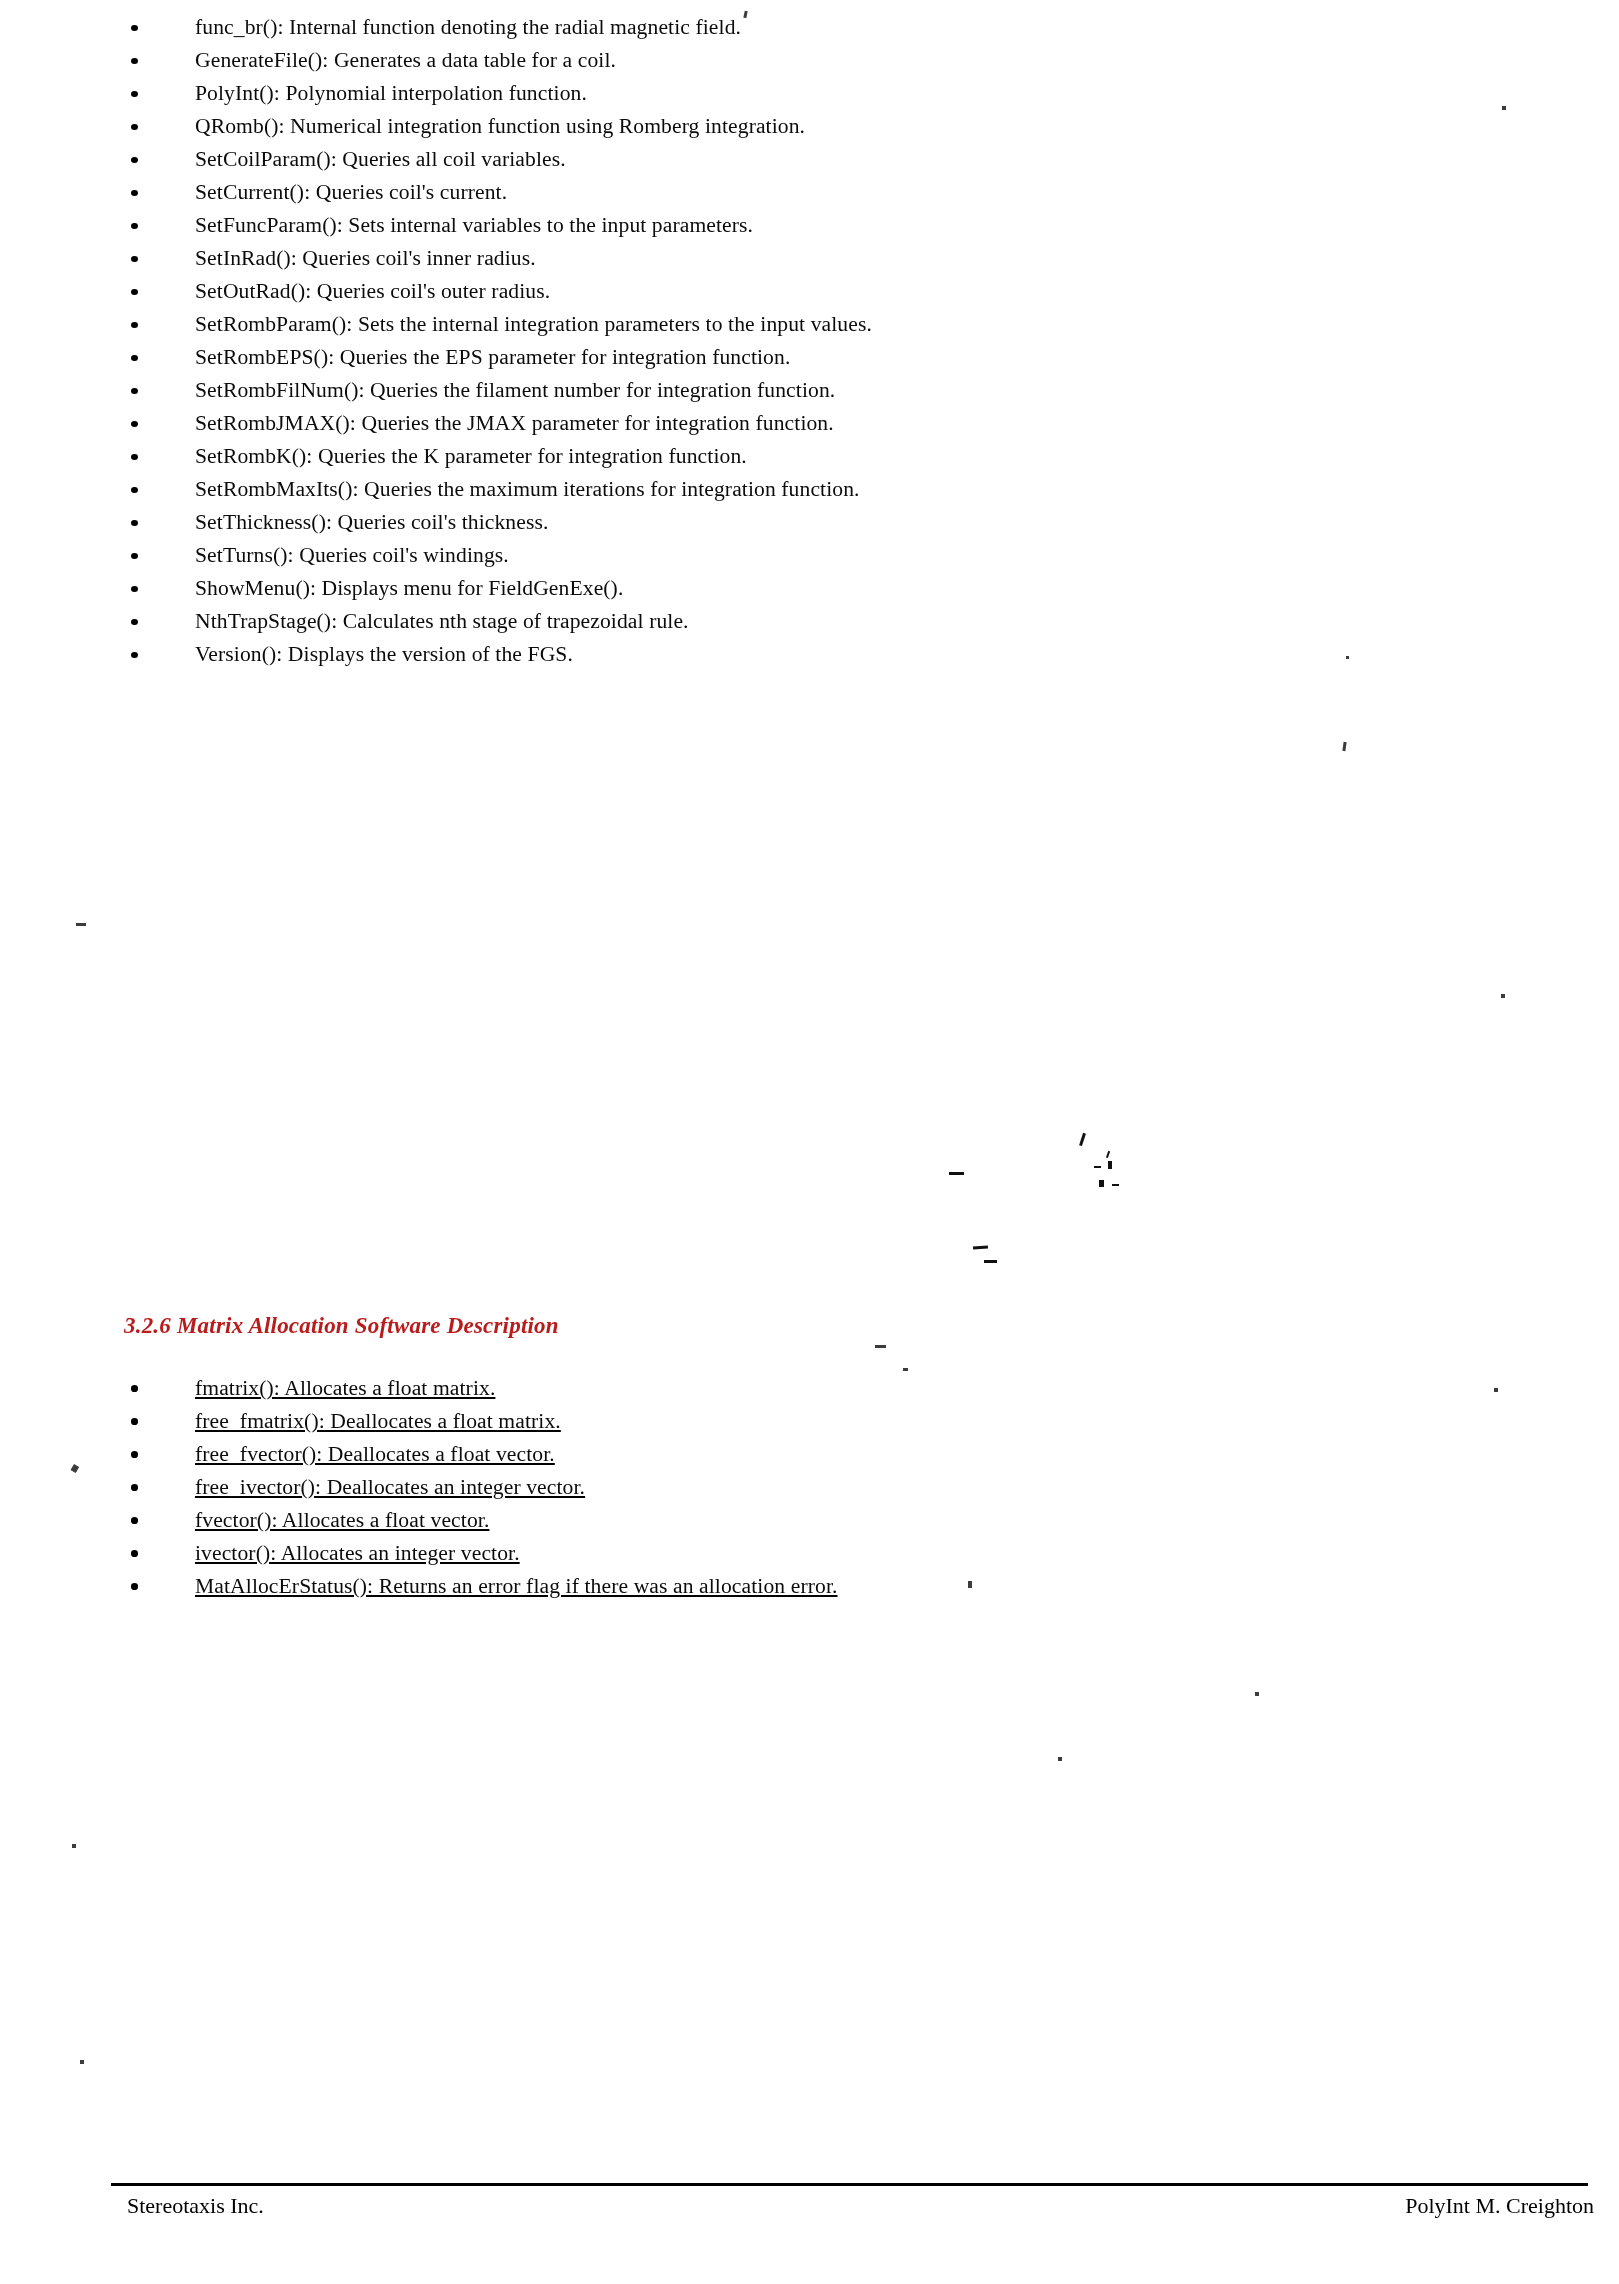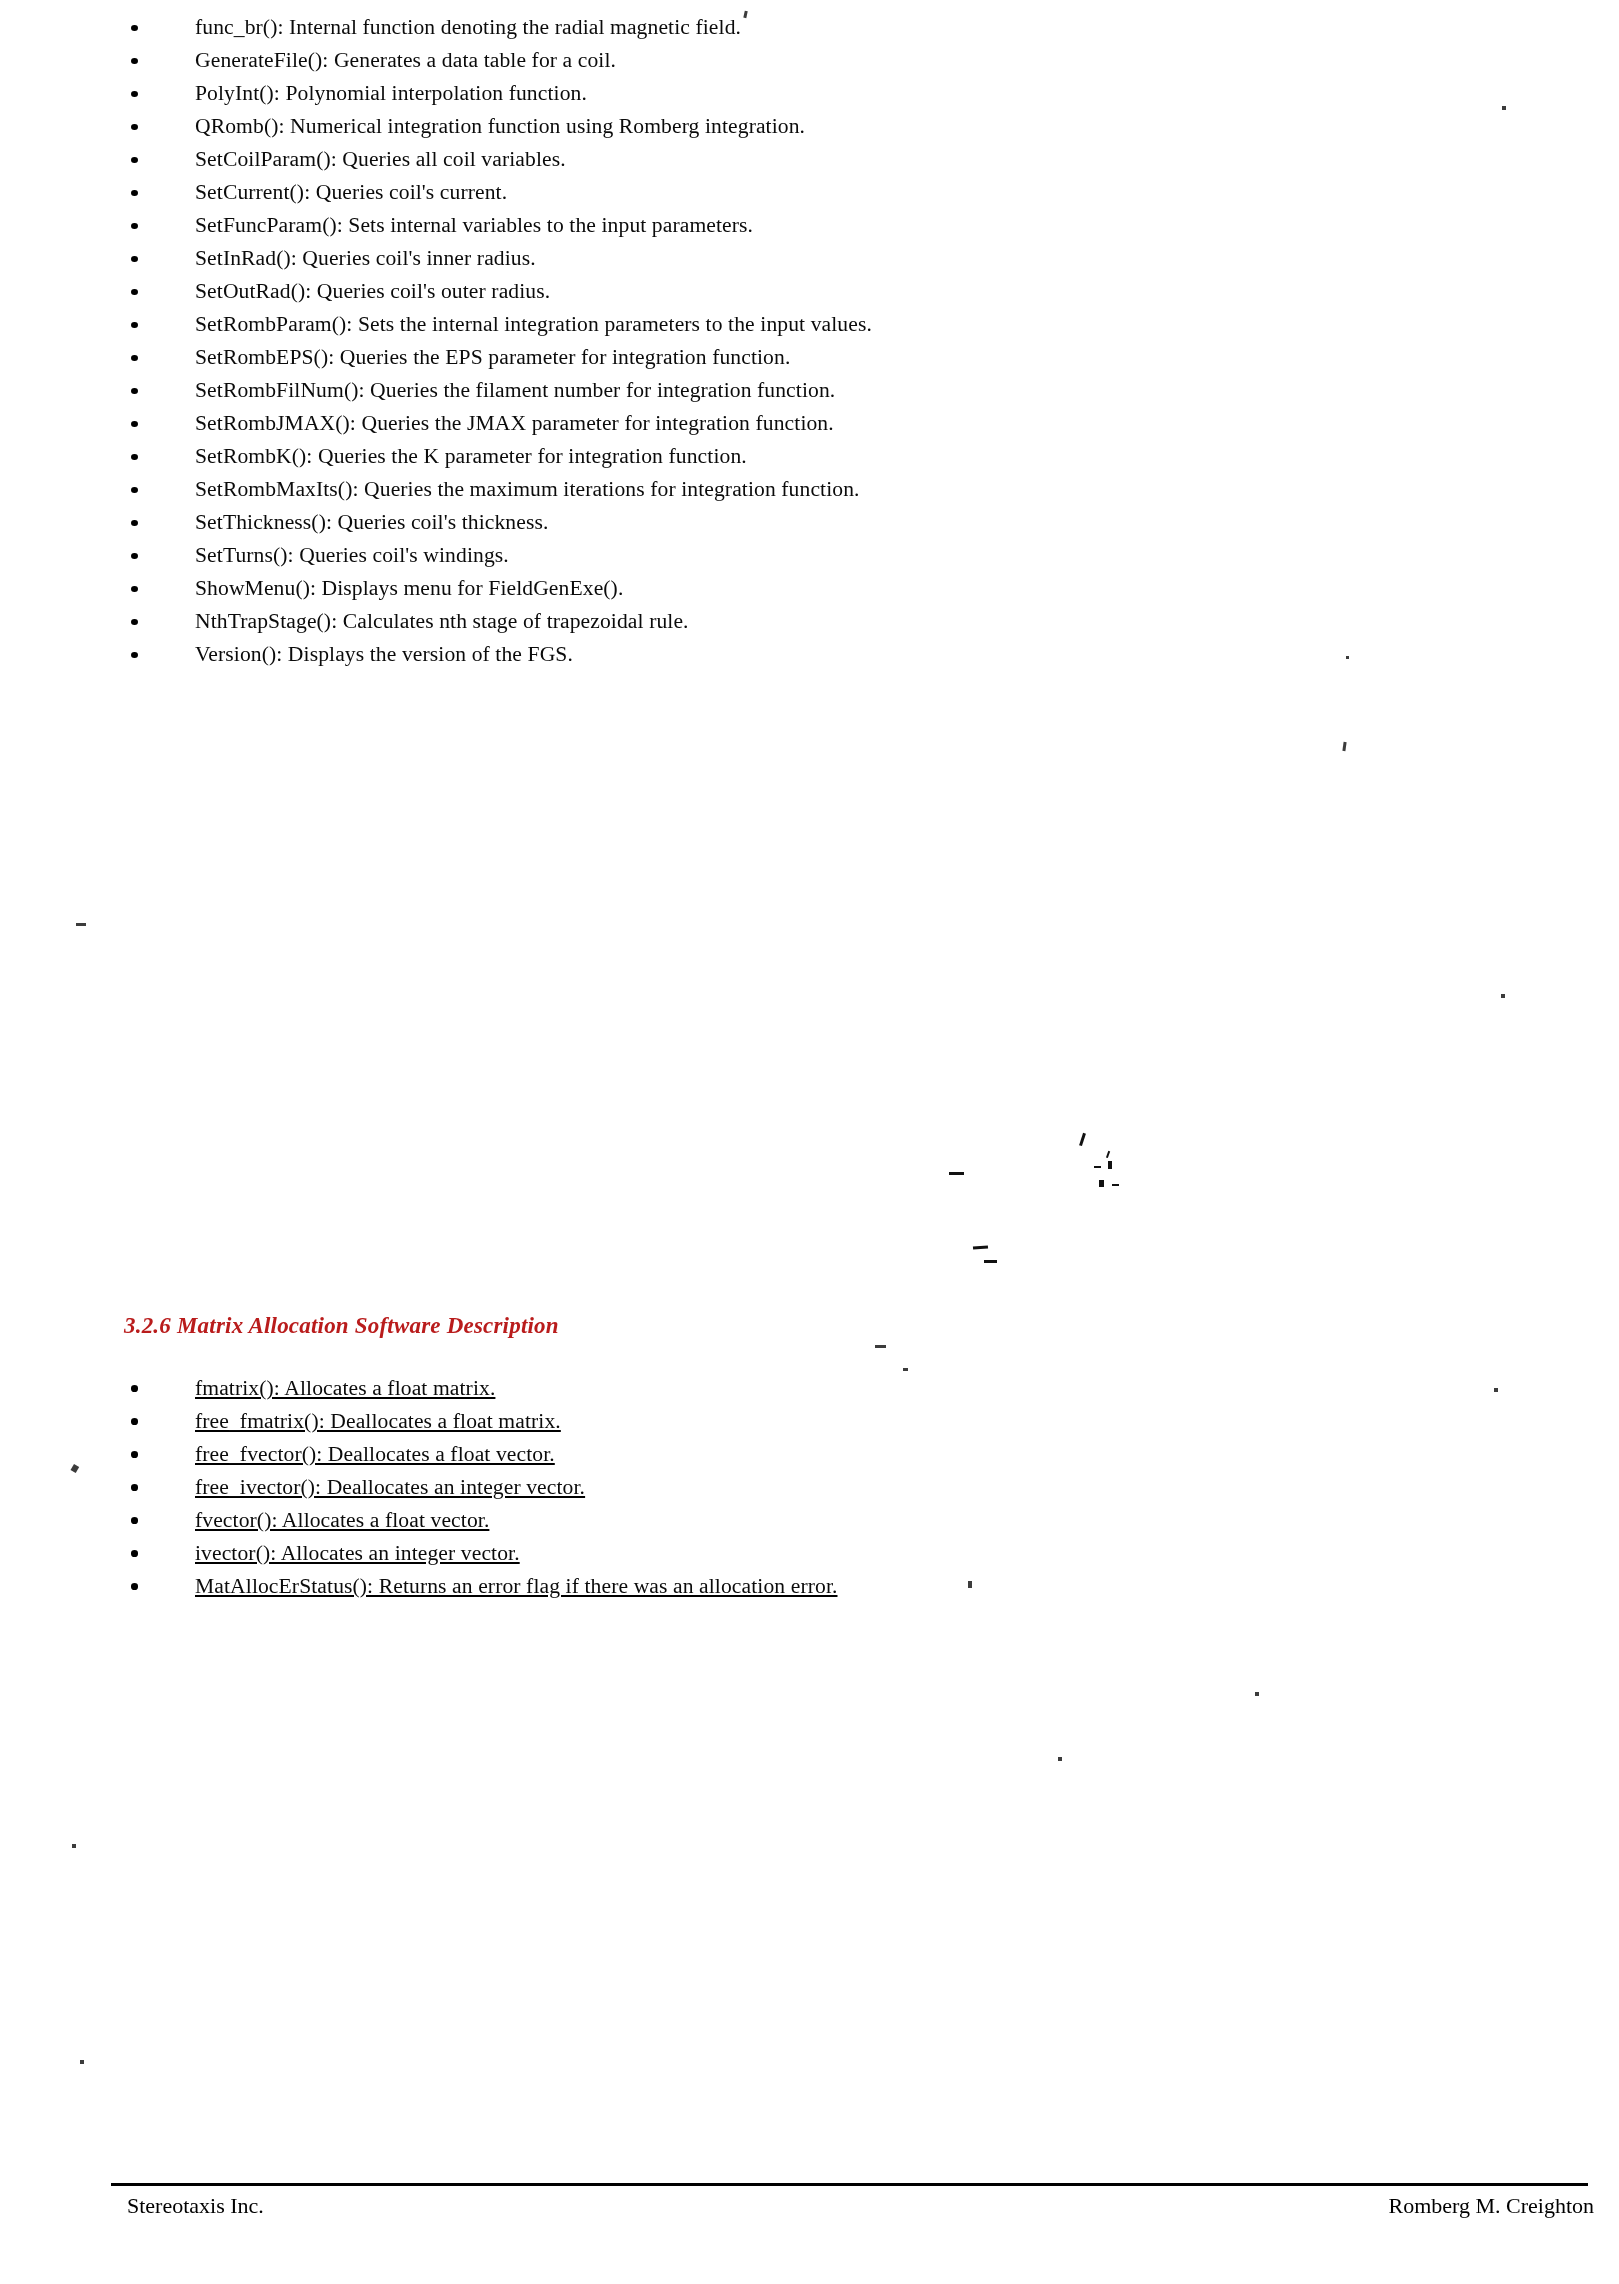--- a/index.html
+++ b/index.html
@@ -141,21 +141,21 @@
     <li><span class="bullet"></span><span class="txt">free_fmatrix():  Deallocates a float matrix.</span></li>
     <li><span class="bullet"></span><span class="txt">free_fvector():  Deallocates a float vector.</span></li>
     <li><span class="bullet"></span><span class="txt">free_ivector():  Deallocates an integer vector.</span></li>
     <li><span class="bullet"></span><span class="txt">fvector():  Allocates a float vector.</span></li>
     <li><span class="bullet"></span><span class="txt">ivector():  Allocates an integer vector.</span></li>
     <li><span class="bullet"></span><span class="txt">MatAllocErStatus():  Returns an error flag if there was an allocation error.</span></li>
   </ul>
 
   <div class="footer-rule"></div>
   <div class="footer-left">Stereotaxis Inc.</div>
-  <div class="footer-right">Romberg M. Creighton</div>
+  <div class="footer-right">PolyInt M. Creighton</div>
 
   <div class="speck" style="left:697px; top:11.4px; width:3.3px; height:7.3px; transform:rotate(12deg);"></div>
   <div class="speck" style="left:1455px; top:106px; width:4.1px; height:4.1px;"></div>
   <div class="speck" style="left:1299px; top:656px; width:3.3px; height:3.3px;"></div>
   <div class="speck" style="left:1296px; top:742px; width:3.3px; height:9px; transform:rotate(8deg);"></div>
   <div class="speck" style="left:1454px; top:994px; width:4.1px; height:4.1px;"></div>
   <div class="speck" style="left:29px; top:923px; width:9.8px; height:3.3px;"></div>
   <div class="speck" style="left:1447px; top:1388px; width:4.1px; height:4.1px;"></div>
   <div class="speck" style="left:24.5px; top:1465px; width:5.7px; height:6.5px; transform:rotate(30deg);"></div>
   <div class="speck" style="left:921px; top:1581px; width:4.1px; height:7.3px;"></div>

